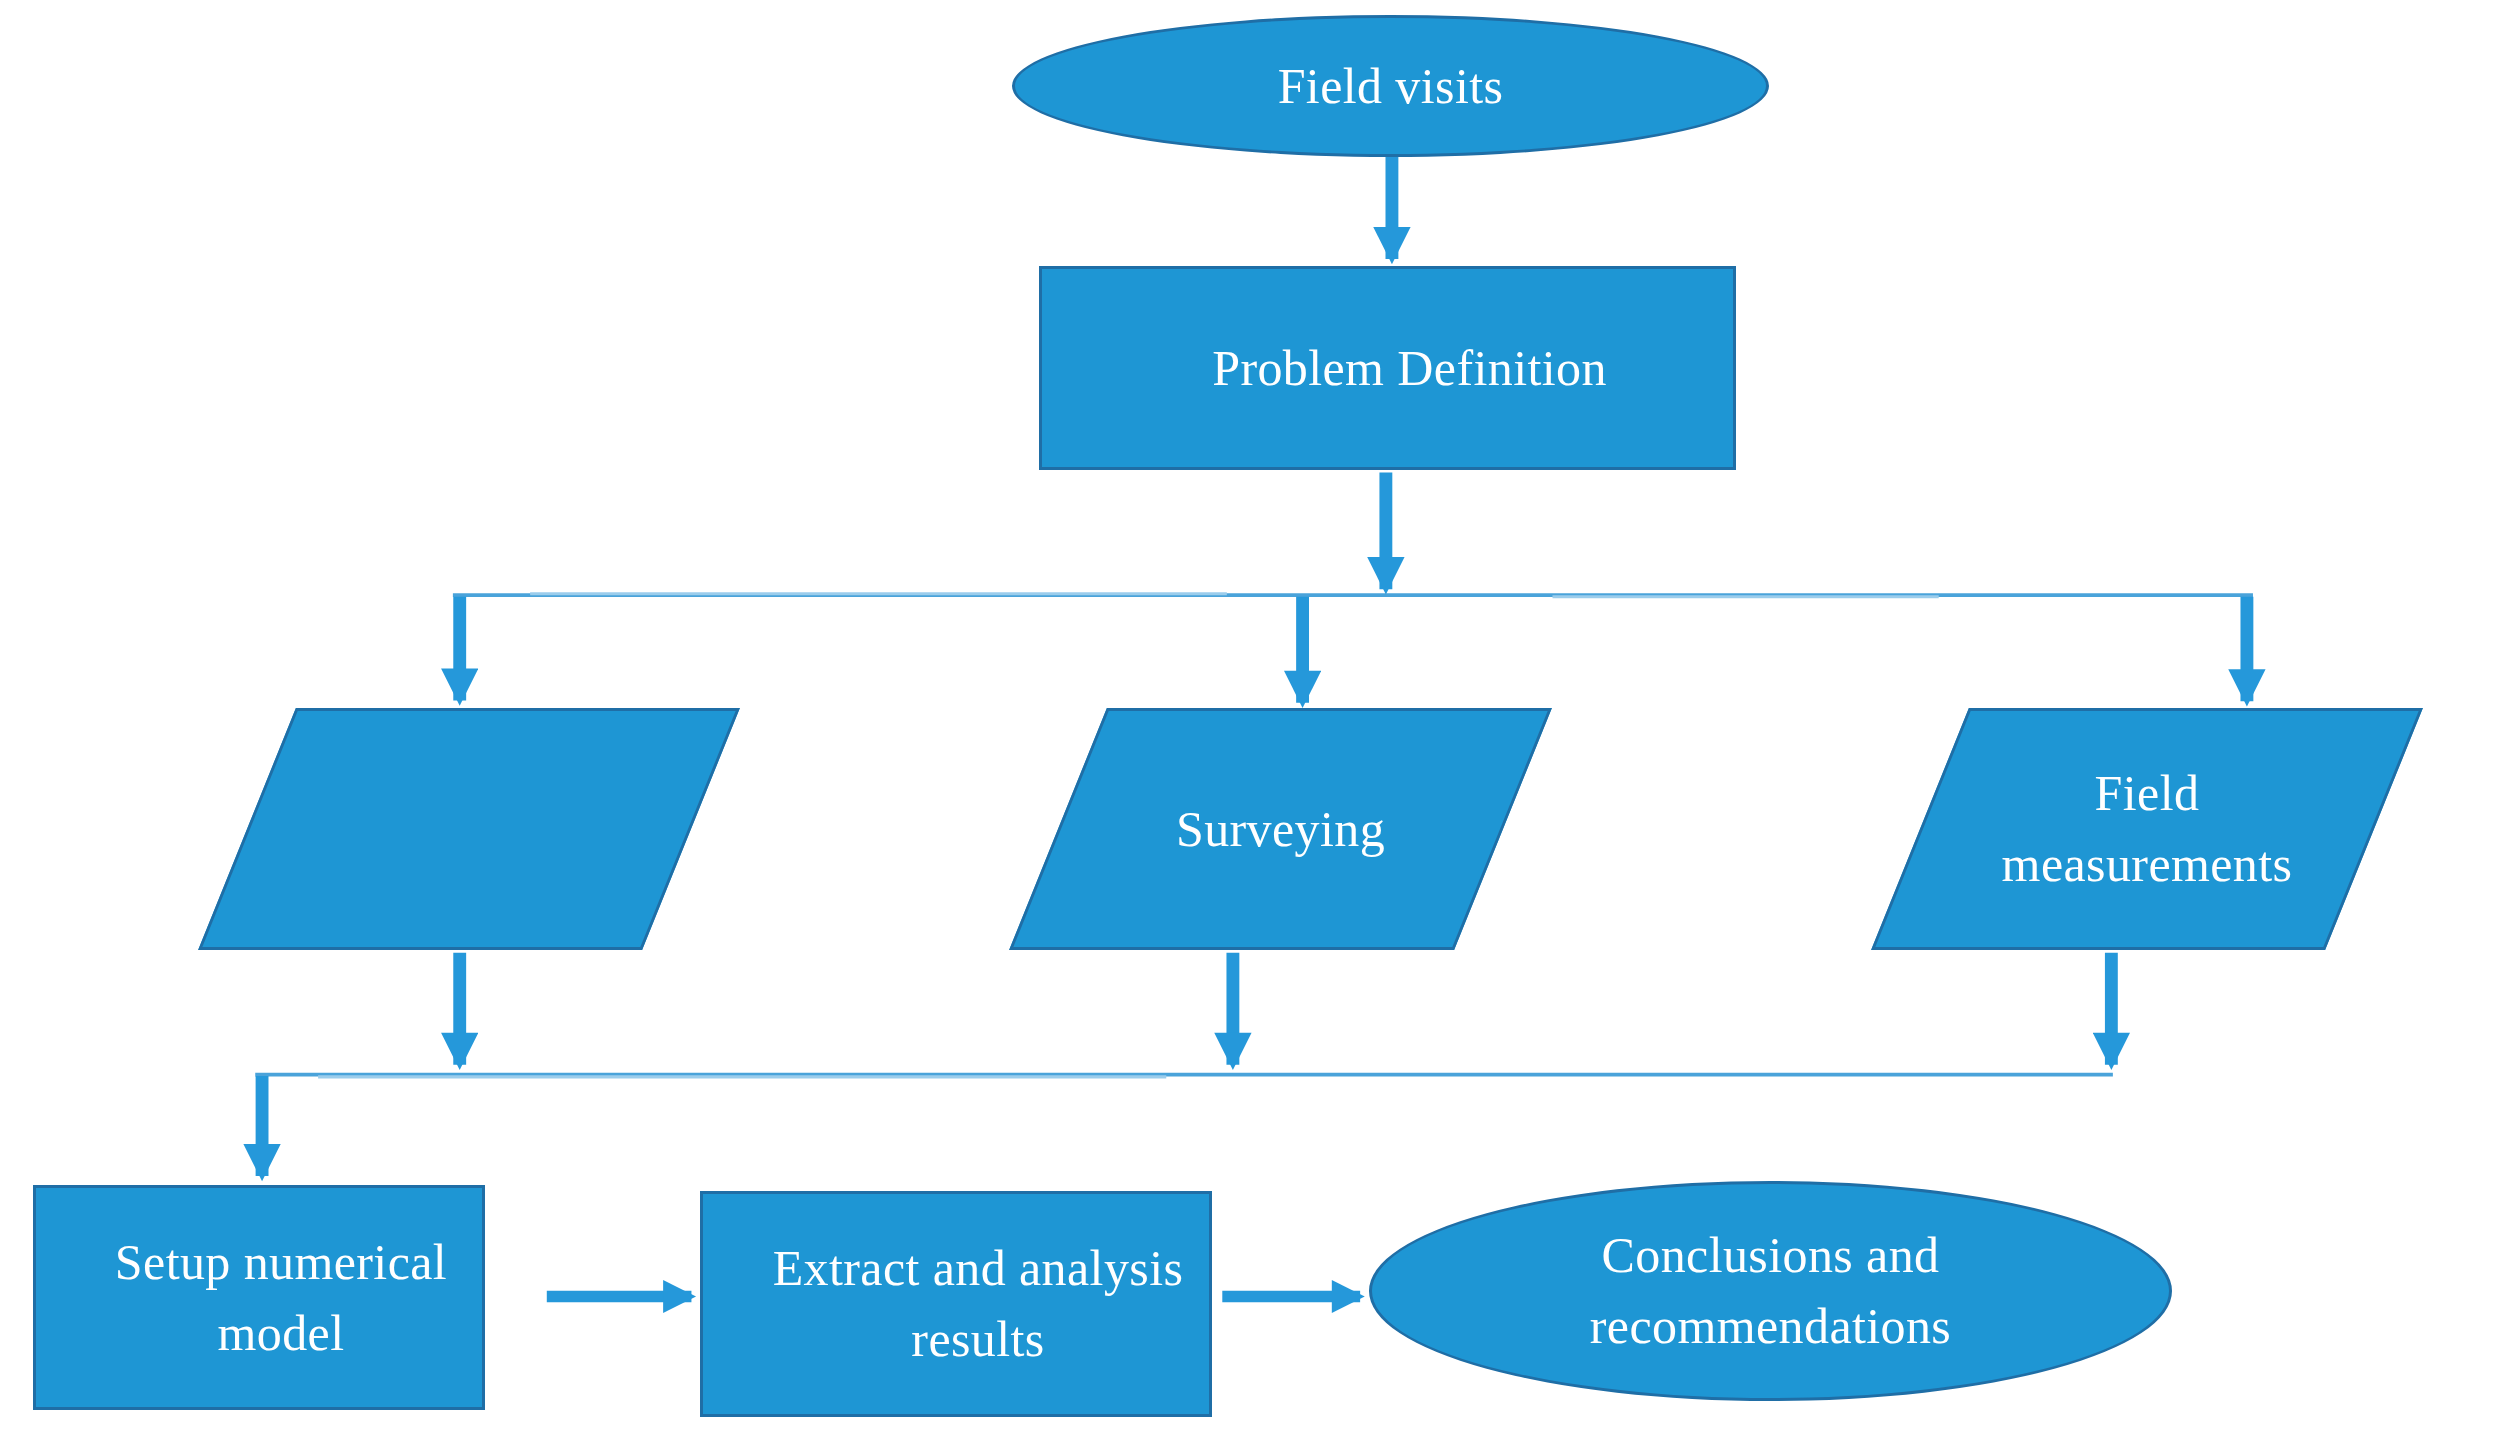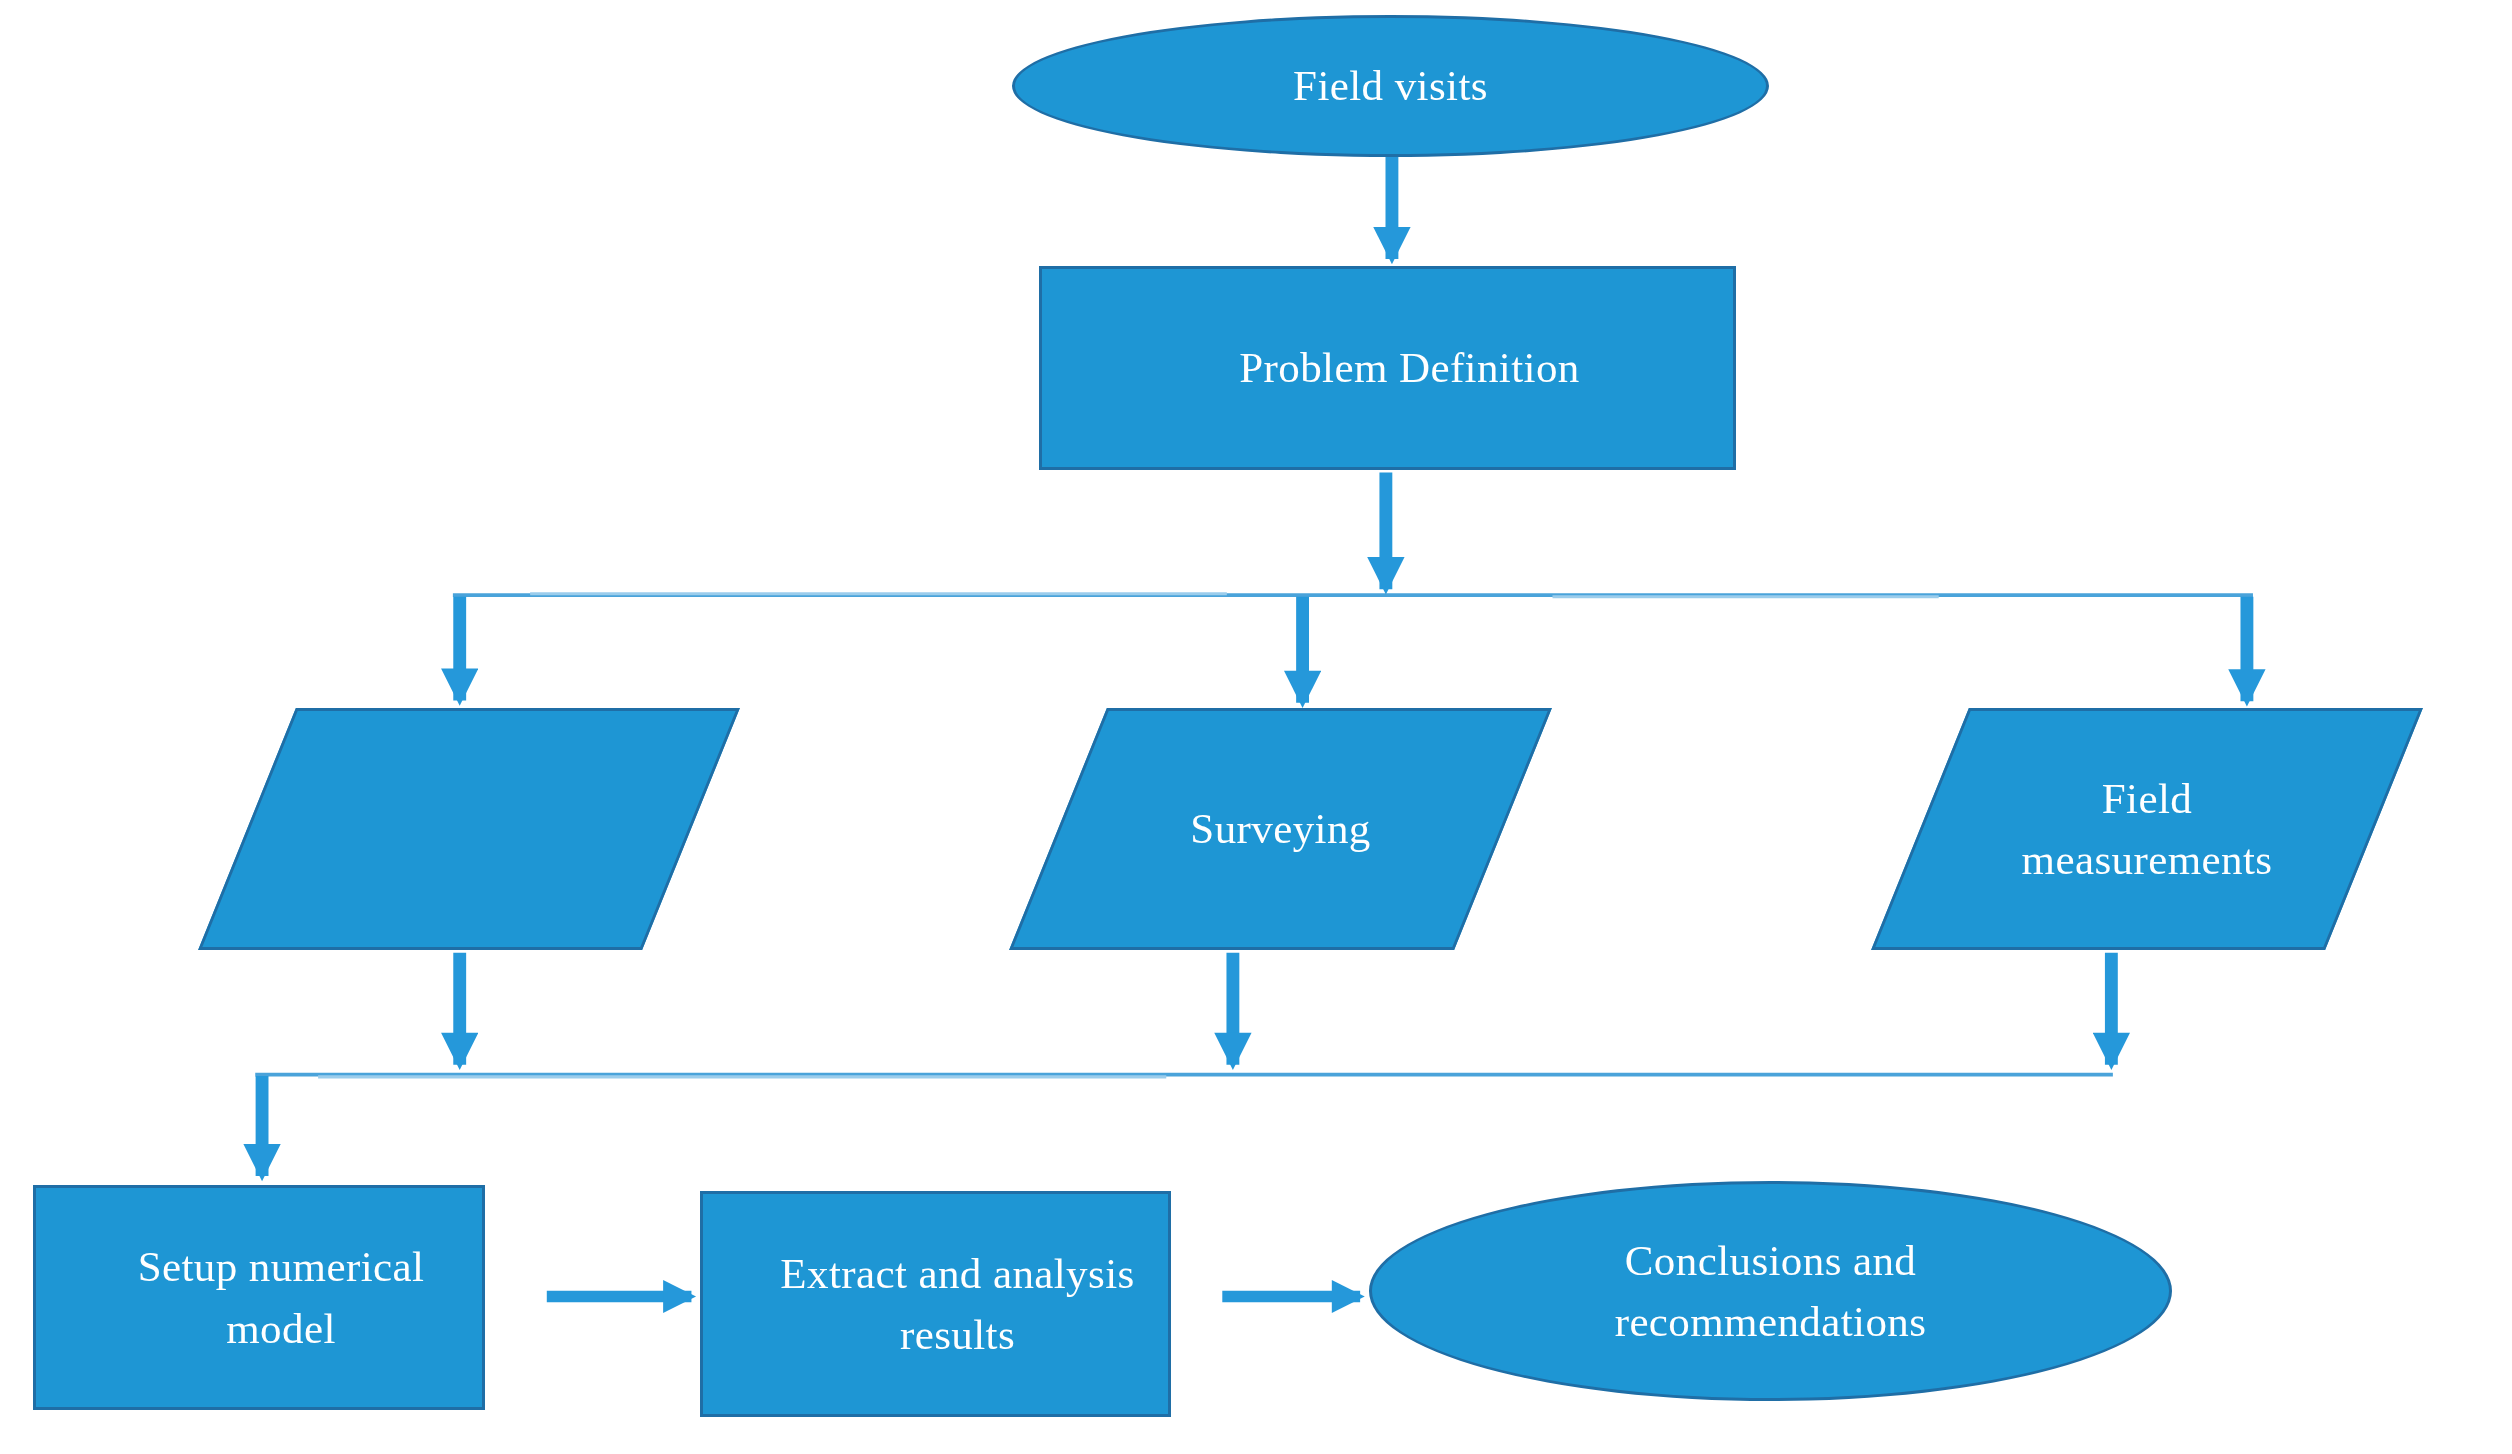--- a/index.html
+++ b/index.html
@@ -24,21 +24,21 @@
   .thin{stroke:var(--connector);stroke-width:5;fill:none;}
   .thin-light{stroke:var(--connector-light);stroke-width:4;fill:none;}
   .arrowfill{fill:var(--arrow);}
   .node{
     position:absolute;
     display:flex;
     align-items:center;
     justify-content:center;
     text-align:center;
     color:var(--label-text);
-    font-size:43px;
+    font-size:50px;
     line-height:1.42;
     letter-spacing:0.4px;
   }
   .shape-rect{background:var(--node-fill);border:3.8px solid var(--node-border);box-sizing:border-box;padding-left:44px;}
   .shape-ellipse{background:var(--node-fill);border:3.8px solid var(--node-border);border-radius:50%;box-sizing:border-box;}
   .para{background:transparent;}
   .para-bg{
     position:absolute;inset:0;
     background:var(--node-fill);
     border:3.8px solid var(--node-border);
@@ -98,21 +98,21 @@
 
   <div class="node para" style="left:1920px;top:708px;width:454px;height:242px;">
     <div class="para-bg"></div>
     <span class="label" style="max-width:348px;">Field measurements</span>
   </div>
 
   <div class="node shape-rect" style="left:33px;top:1185px;width:452px;height:225px;">
     <span class="label" style="max-width:379px;">Setup numerical model</span>
   </div>
 
-  <div class="node shape-rect" style="left:700px;top:1191px;width:471px;height:226px;">
+  <div class="node shape-rect" style="left:700px;top:1191px;width:512px;height:226px;">
     <span class="label" style="max-width:485px;">Extract and analysis results</span>
   </div>
 
   <div class="node shape-ellipse" style="left:1369px;top:1181px;width:803px;height:220px;text-align:center;">
     <span class="label" style="max-width:560px;">Conclusions and recommendations</span>
   </div>
 
 </div>
 
 

